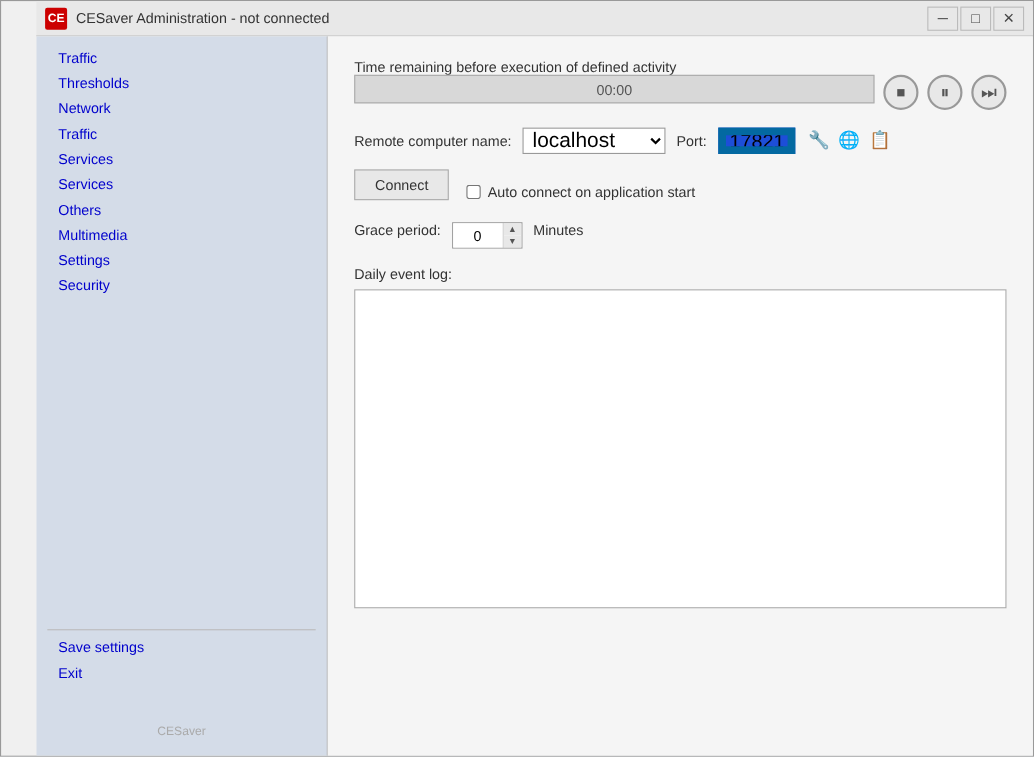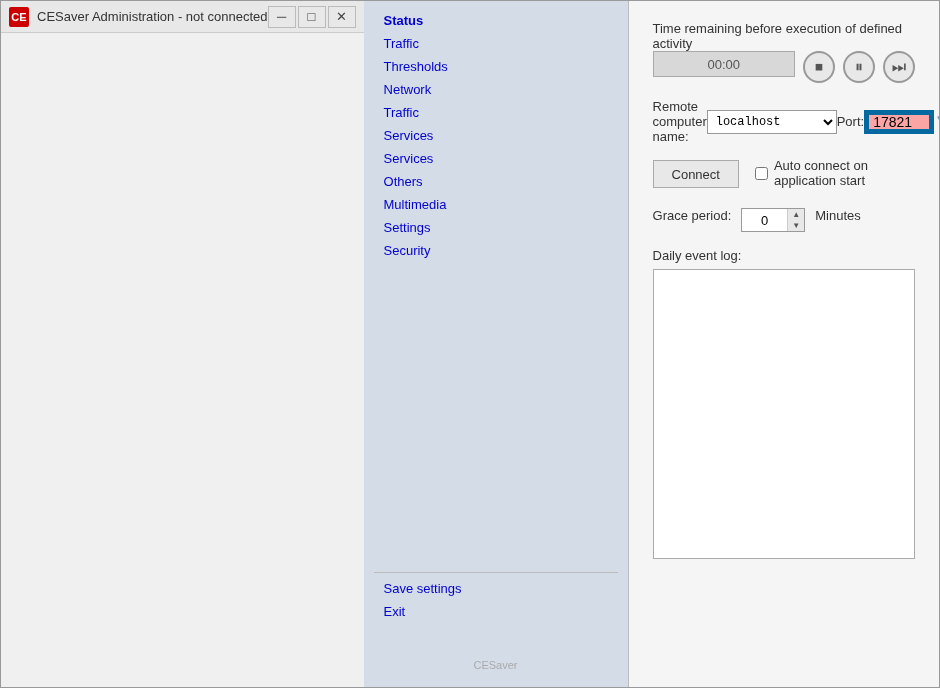--- a/index.html
+++ b/index.html
@@ -10,21 +10,22 @@
       width: 940px;
       height: 688px;
       overflow: hidden;
     }
     .window {
       width: 940px;
       height: 688px;
       background: #f0f0f0;
       border: 1px solid #999;
       display: flex;
-      flex-direction: row;
+      flex-direction: column;
+      padding-left: 32px;
     }
     .title-bar {
       background: #e8e8e8;
       border-bottom: 1px solid #ccc;
       height: 32px;
       display: flex;
       align-items: center;
       padding: 0 8px;
       user-select: none;
     }
@@ -134,41 +135,41 @@
       cursor: pointer;
       display: flex;
       align-items: center;
       justify-content: center;
       font-size: 16px;
       color: #555;
     }
     .connection-row {
       display: flex;
       align-items: center;
+      gap: 10px;
       margin-bottom: 14px;
     }
     .label {
       font-size: 13px;
       color: #333;
     }
     .select-box {
       height: 24px;
       border: 1px solid #999;
       background: white;
       padding: 0 4px;
-      font-size: 12px;
+      font-size: 19px;
       min-width: 130px;
-      font-family: Liberation Mono, monospace;
     }
     .input-box {
       height: 24px;
-      border: 5px solid #0369a1;
-      background: #fca5a5;
+      border: 7px solid #0369a1;
+      background: #1d4ed8;
       padding: 0 4px;
-      font-size: 14px;
+      font-size: 18px;
       width: 70px;
     }
     .action-icons {
       display: flex;
       gap: 4px;
       align-items: center;
     }
     .action-icon {
       width: 24px;
       height: 24px;
@@ -276,23 +277,20 @@
     <div class="title-bar-controls">
       <button class="title-btn">─</button>
       <button class="title-btn">□</button>
       <button class="title-btn close">✕</button>
     </div>
   </div>
 
   <div class="content">
 
     <div class="sidebar">
-      <div class="sidebar-item active">
-        <span>Status</span>
-      </div>
       <div class="sidebar-item">
         <span>Traffic</span>
       </div>
       <div class="sidebar-item">
         <span>Thresholds</span>
       </div>
       <div class="sidebar-item">
         <span>Network</span>
       </div>
       <div class="sidebar-item">

